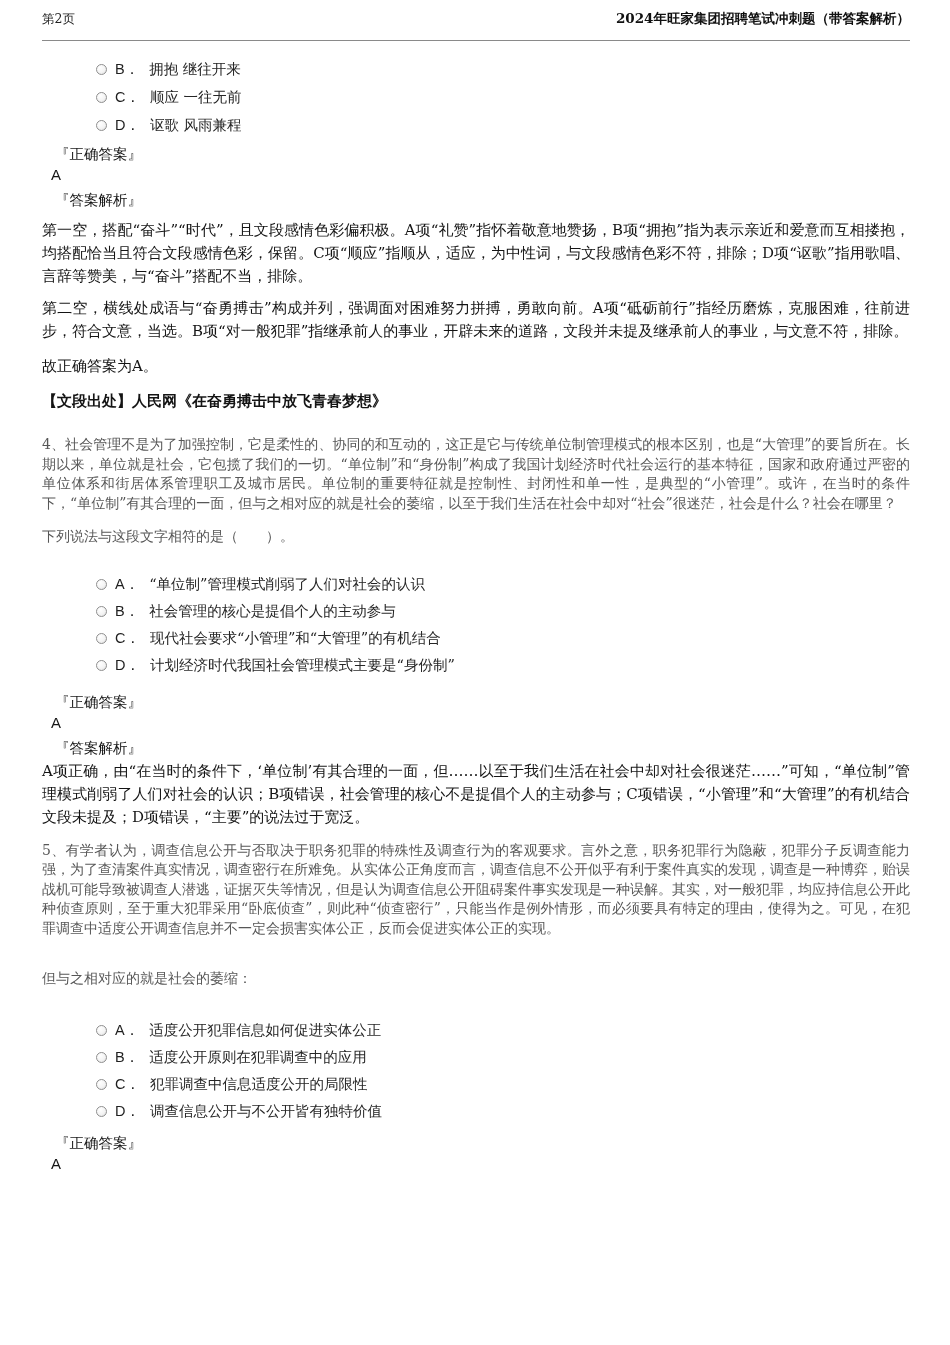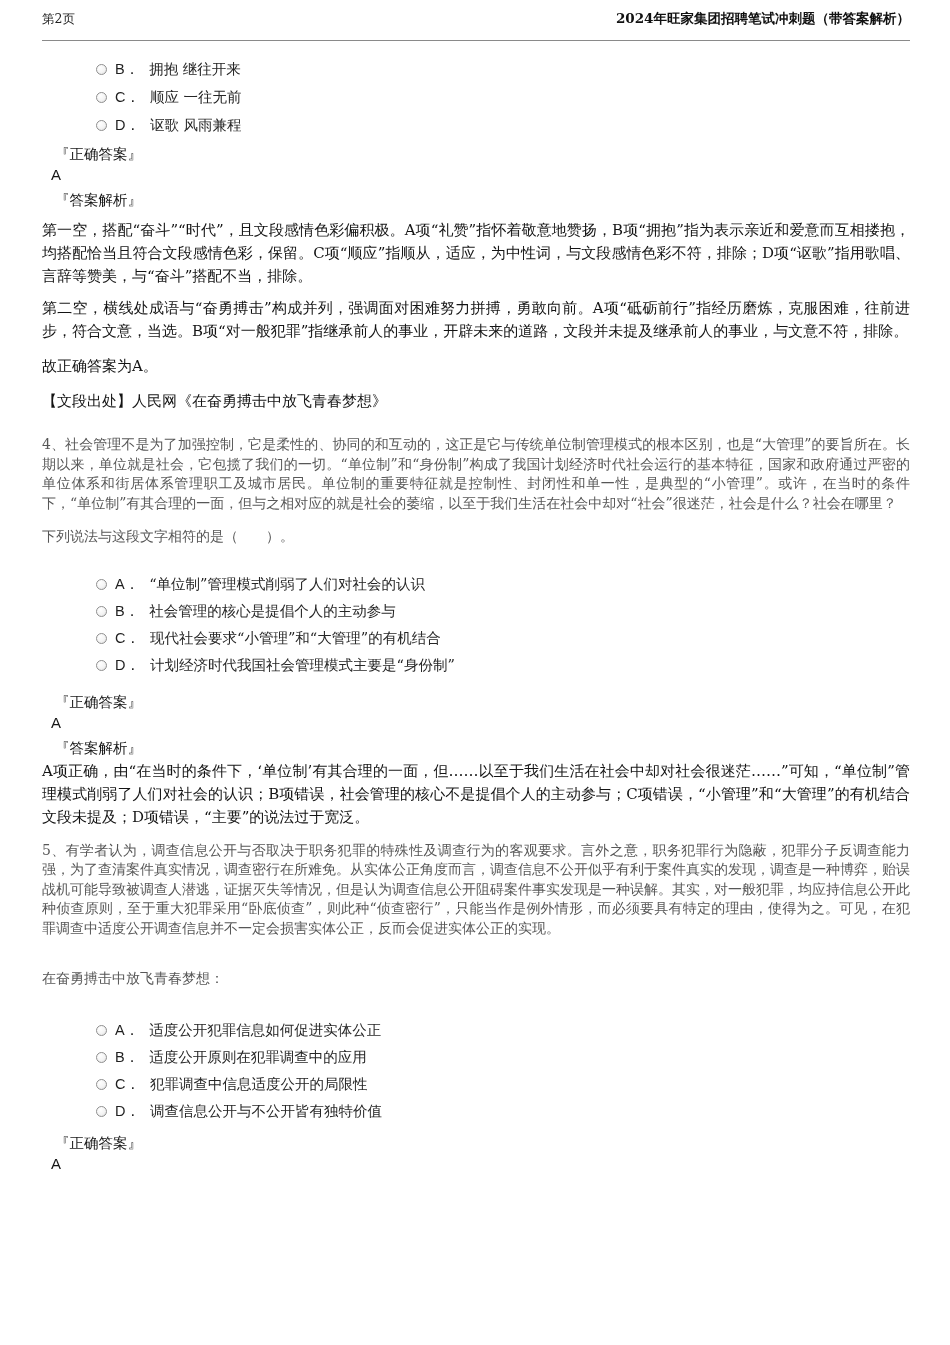--- a/index.html
+++ b/index.html
@@ -46,21 +46,21 @@
   .ans-label { font-size: 14.5px; color: #161616; margin: 5px 0 0 13px; line-height: 20px; }
   .ans-value {
     font-family: "Liberation Sans", sans-serif;
     font-size: 15px; color: #161616; margin: 1px 0 0 9px; line-height: 20px;
   }
   .analysis-p {
     font-size: 15px; line-height: 23px; color: #141414;
     text-align: justify; margin: 9px 0 0 0;
   }
   .conclusion { font-size: 15px; color: #141414; margin-top: 14px; }
-  .source { font-size: 15px; font-weight: normal; color: #141414; margin-top: 16px; }
+  .source { font-size: 15px; font-weight: bold; color: #141414; margin-top: 16px; }
 
   
   .q-stem {
     font-size: 14px; line-height: 19.5px; color: #575757;
     text-align: justify; margin-top: 24px;
   }
   .q-stem.mt10 { margin-top: 12px; }
   .q-prompt { font-size: 14px; line-height: 19.5px; color: #575757; margin-top: 0; }
   .q-prompt.gap { margin-top: 17px; }
 
@@ -137,21 +137,21 @@
       <span class="opt-text">计划经济时代我国社会管理模式主要是“身份制”</span>
     </div>
   </div>
 
   <div class="ans-label" style="margin-top:13px">『正确答案』</div>
   <div class="ans-value">A</div>
   <div class="ans-label">『答案解析』</div>
   <p class="analysis-p" style="margin-top:2px">A项正确，由“在当时的条件下，‘单位制’有其合理的一面，但……以至于我们生活在社会中却对社会很迷茫……”可知，“单位制”管理模式削弱了人们对社会的认识；B项错误，社会管理的核心不是提倡个人的主动参与；C项错误，“小管理”和“大管理”的有机结合文段未提及；D项错误，“主要”的说法过于宽泛。</p>
 
   <p class="q-stem mt10">5、有学者认为，调查信息公开与否取决于职务犯罪的特殊性及调查行为的客观要求。言外之意，职务犯罪行为隐蔽，犯罪分子反调查能力强，为了查清案件真实情况，调查密行在所难免。从实体公正角度而言，调查信息不公开似乎有利于案件真实的发现，调查是一种博弈，贻误战机可能导致被调查人潜逃，证据灭失等情况，但是认为调查信息公开阻碍案件事实发现是一种误解。其实，对一般犯罪，均应持信息公开此种侦查原则，至于重大犯罪采用“卧底侦查”，则此种“侦查密行”，只能当作是例外情形，而必须要具有特定的理由，使得为之。可见，在犯罪调查中适度公开调查信息并不一定会损害实体公正，反而会促进实体公正的实现。</p>
-  <p class="q-prompt gap">在奋勇搏击中放飞青春梦想：</p>
+  <p class="q-prompt gap">但与之相对应的就是社会的萎缩：</p>
 
   <div class="opt-list">
     <div class="opt-row h27">
       <span class="radio"></span>
       <span class="opt-letter">A．</span>
       <span class="opt-text">适度公开犯罪信息如何促进实体公正</span>
     </div>
     <div class="opt-row h27">
       <span class="radio"></span>
       <span class="opt-letter">B．</span>

